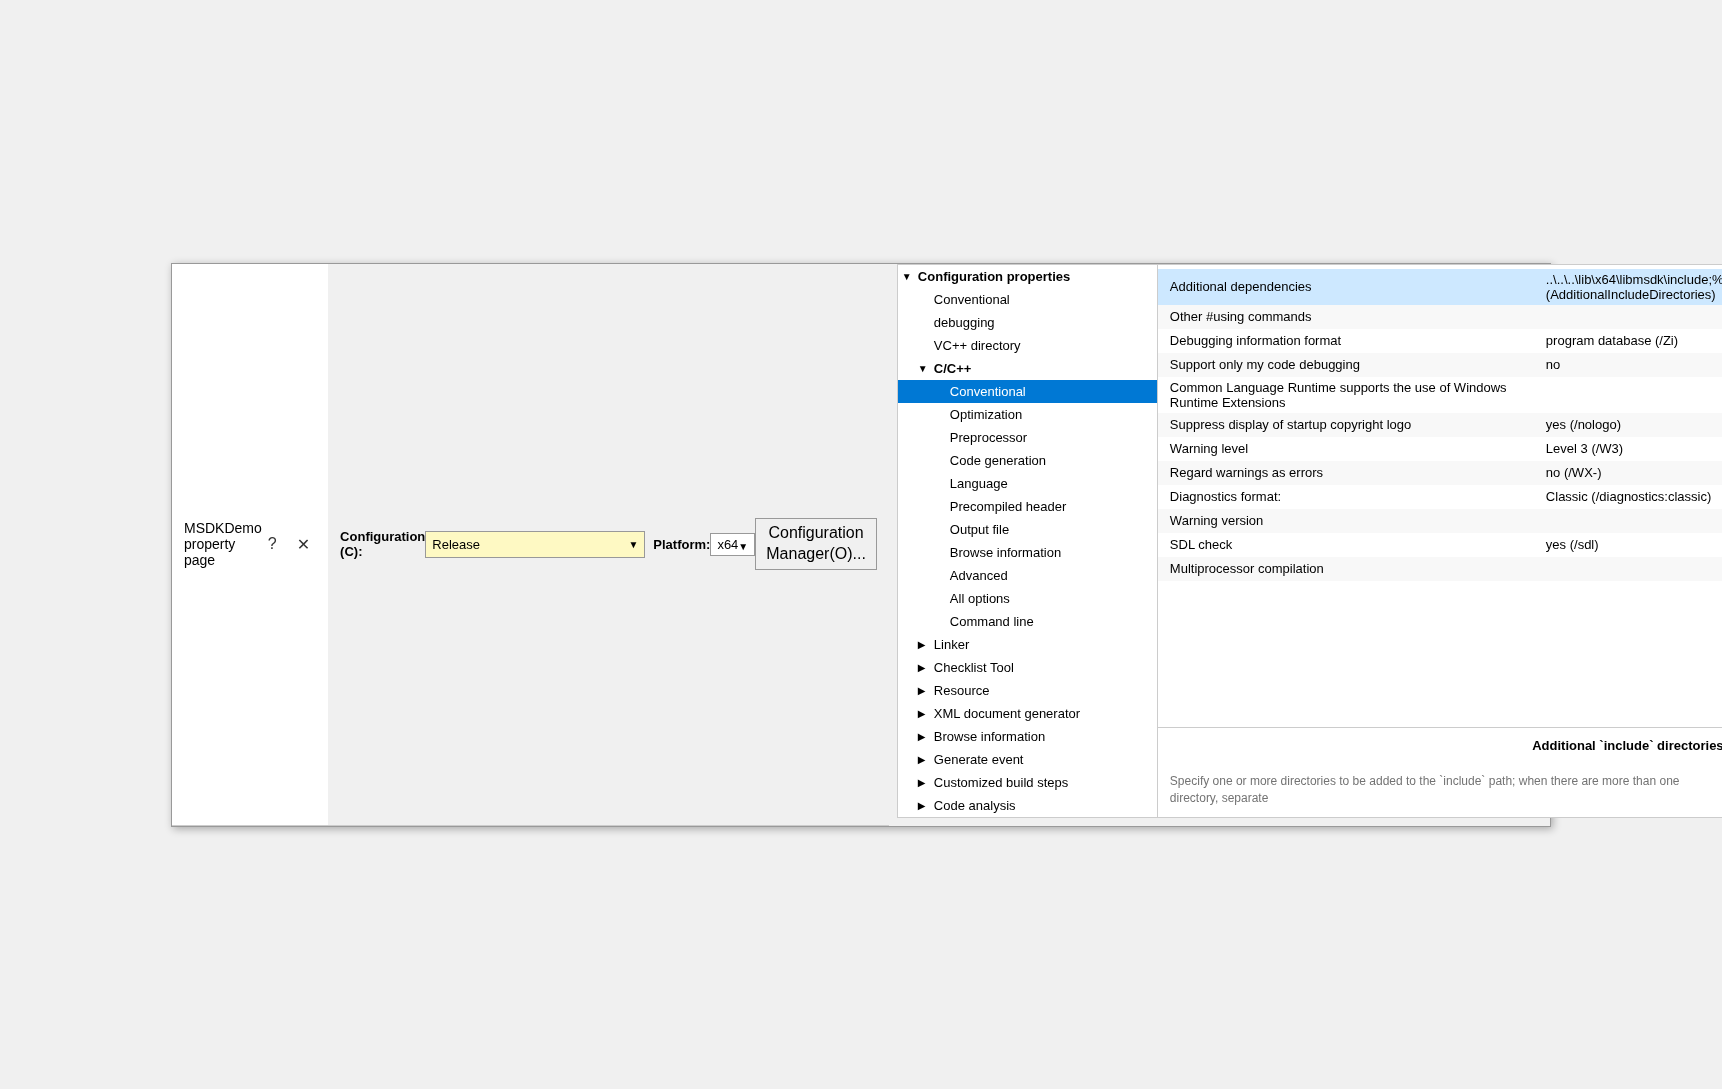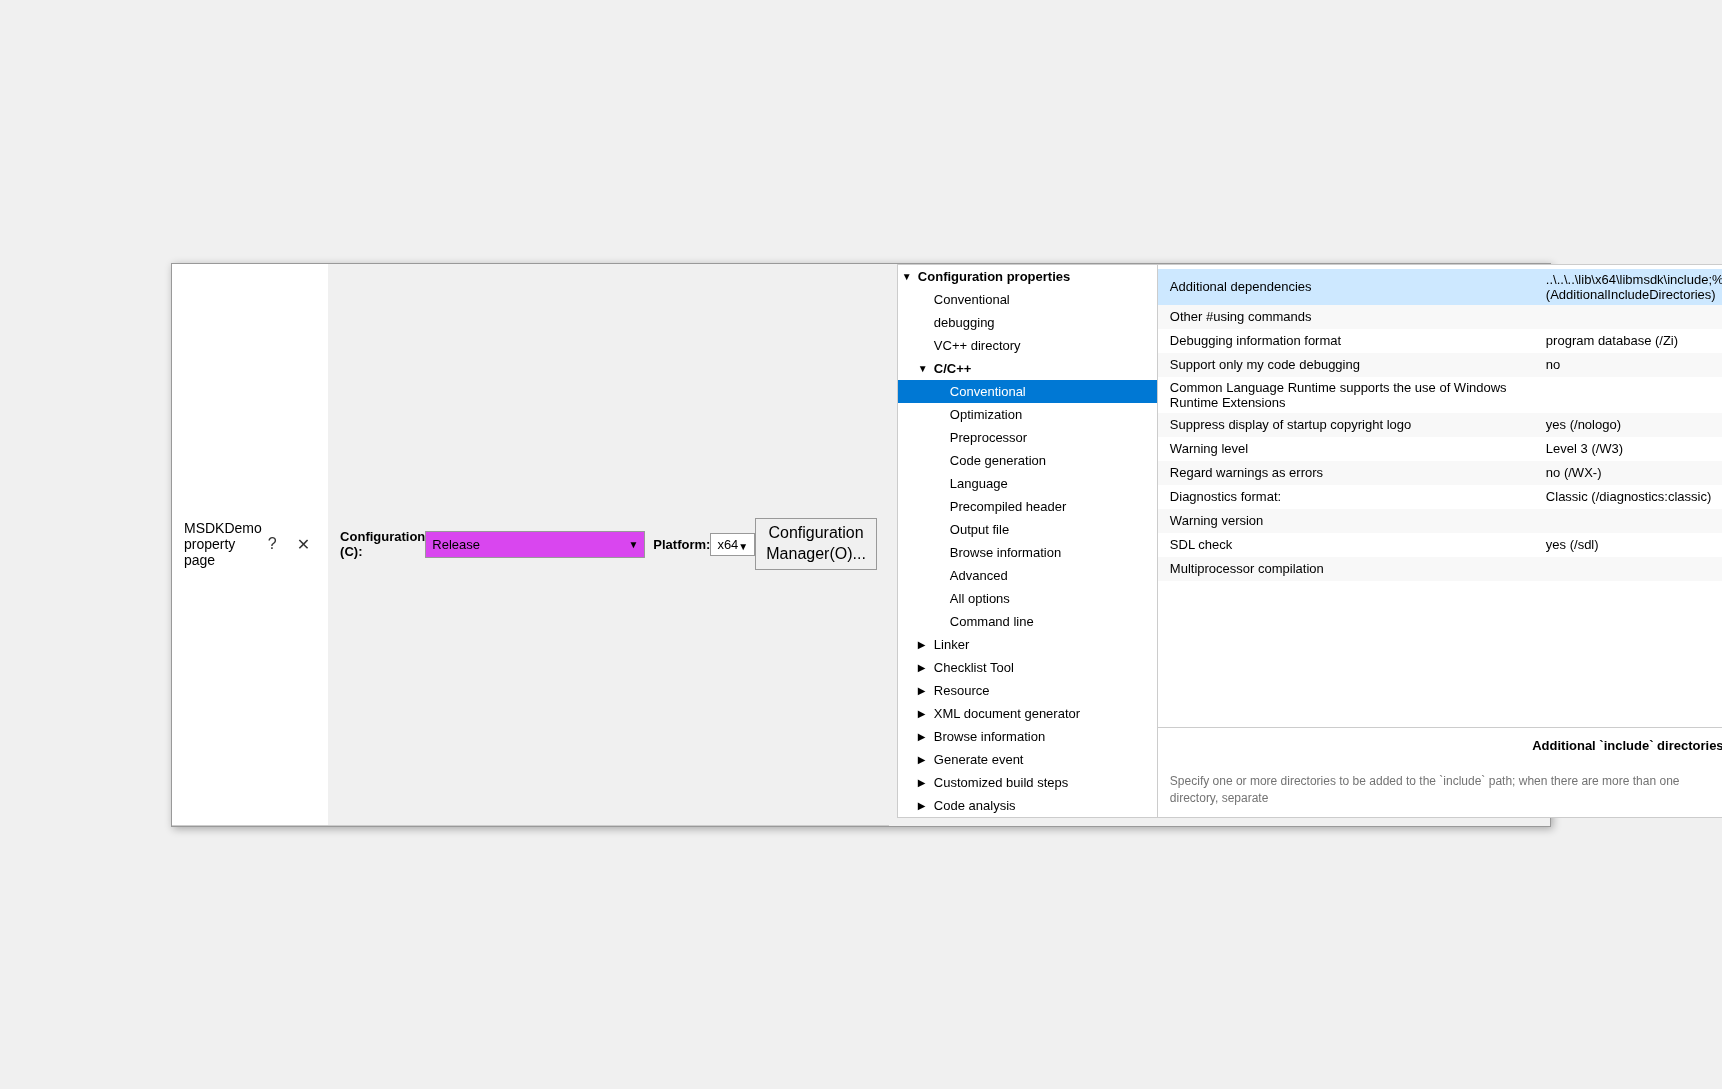--- a/index.html
+++ b/index.html
@@ -53,21 +53,21 @@
       border-bottom: 1px solid #ccc;
     }
     .config-label {
       font-size: 13px;
       font-weight: 600;
     }
     .config-dropdown {
       display: flex;
       align-items: center;
       border: 1px solid #999;
-      background: #d946ef;
+      background: #fef9c3;
       padding: 5px 6px;
       min-width: 220px;
       cursor: pointer;
       justify-content: space-between;
     }
     .platform-label {
       font-size: 13px;
       font-weight: 600;
       margin-left: 8px;
     }

